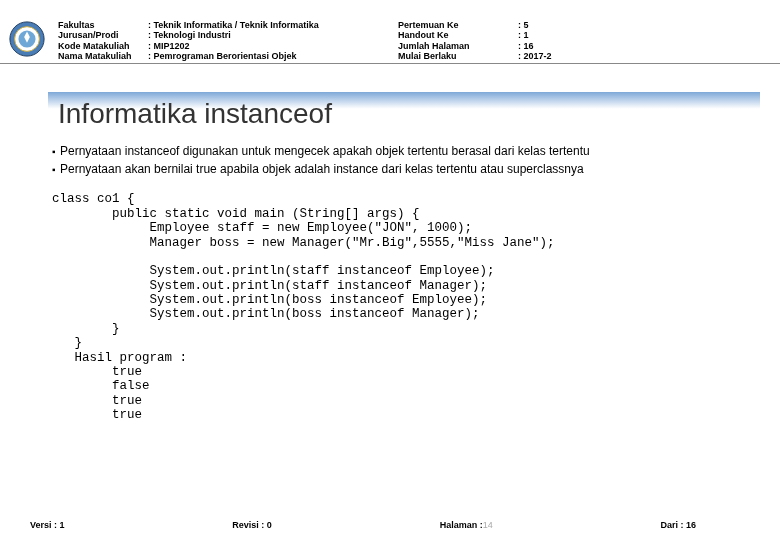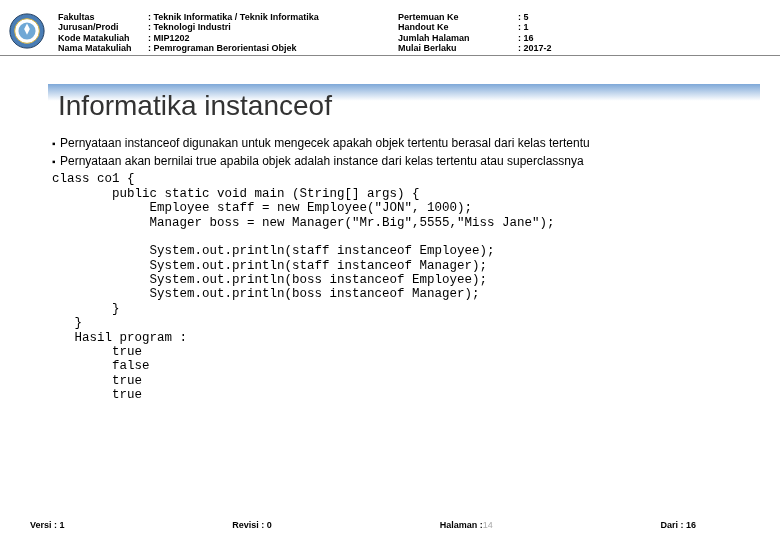--- a/index.html
+++ b/index.html
@@ -9,21 +9,21 @@
     height: 540px;
     font-family: Arial, sans-serif;
     font-size: 11px;
     color: #000;
     background: #fff;
     position: relative;
     box-sizing: border-box;
   }
   .header {
     display: flex;
-    padding: 12px 8px 2px 8px;
+    padding: 20px 8px 2px 8px;
     border-bottom: 1px solid #888;
     align-items: flex-start;
   }
   .logo {
     width: 38px;
     height: 38px;
     margin-right: 12px;
     flex-shrink: 0;
   }
   .logo svg { width: 38px; height: 38px; }
@@ -54,21 +54,21 @@
     line-height: 1.25;
   }
   .bullet-row { display: flex; margin-bottom: 2px; }
   .bullet-row .sq { width: 8px; flex-shrink: 0; font-size: 10px; line-height: 16px; }
   .bullet-row .txt { font-weight: normal; }
   .code {
     font-family: 'Courier New', monospace;
     font-size: 12.5px;
     white-space: pre;
     line-height: 1.15;
-    margin-top: 2px;
+    margin-top: 14px;
   }
   .footer {
     position: absolute;
     bottom: 10px;
     left: 0;
     width: 726px;
     display: flex;
     font-size: 9px;
     font-weight: bold;
     padding: 0 30px;

